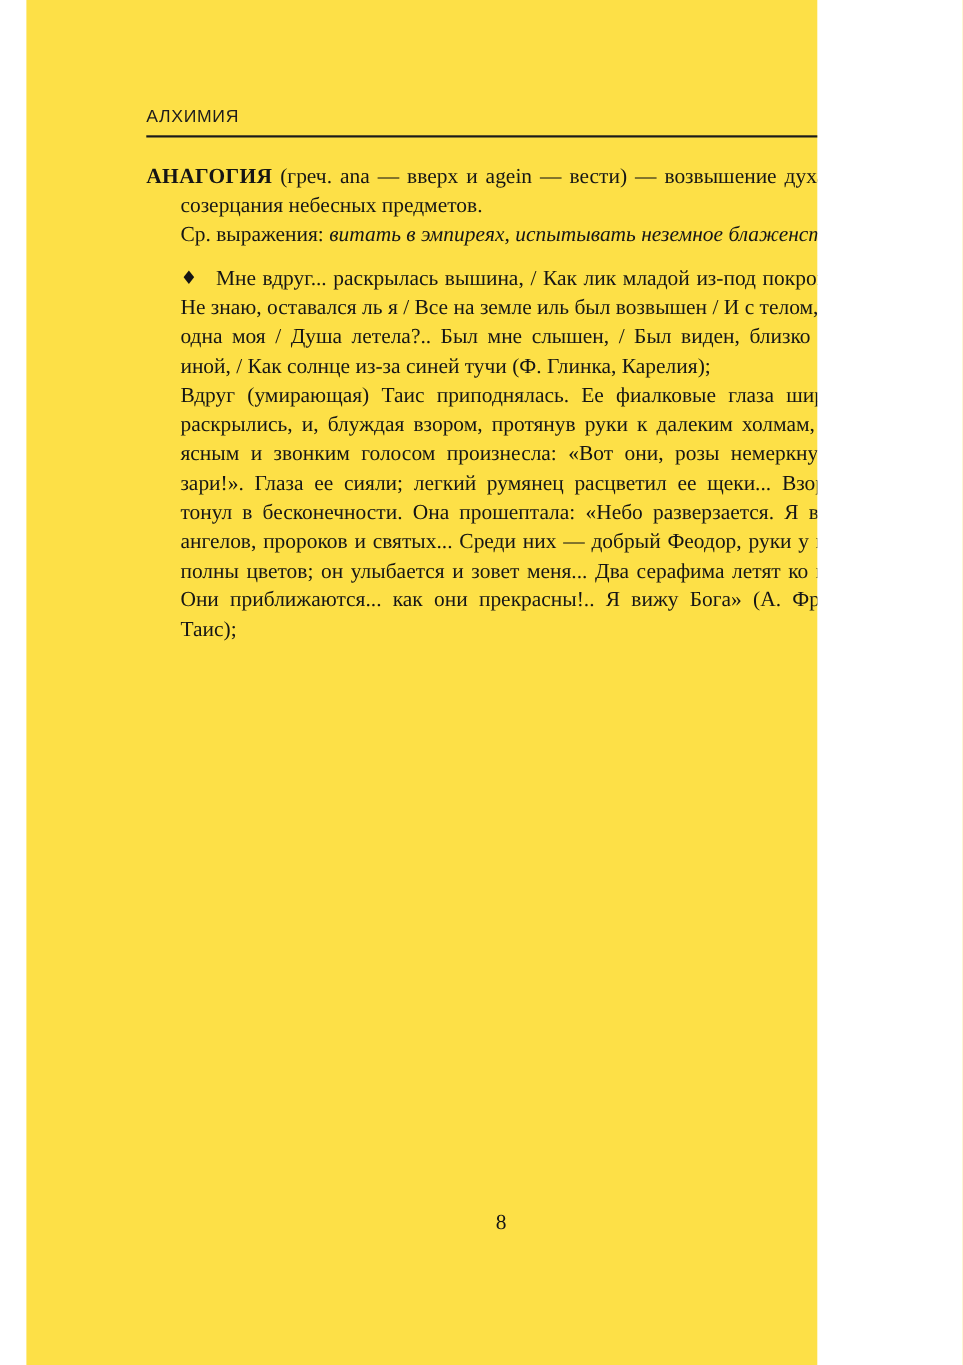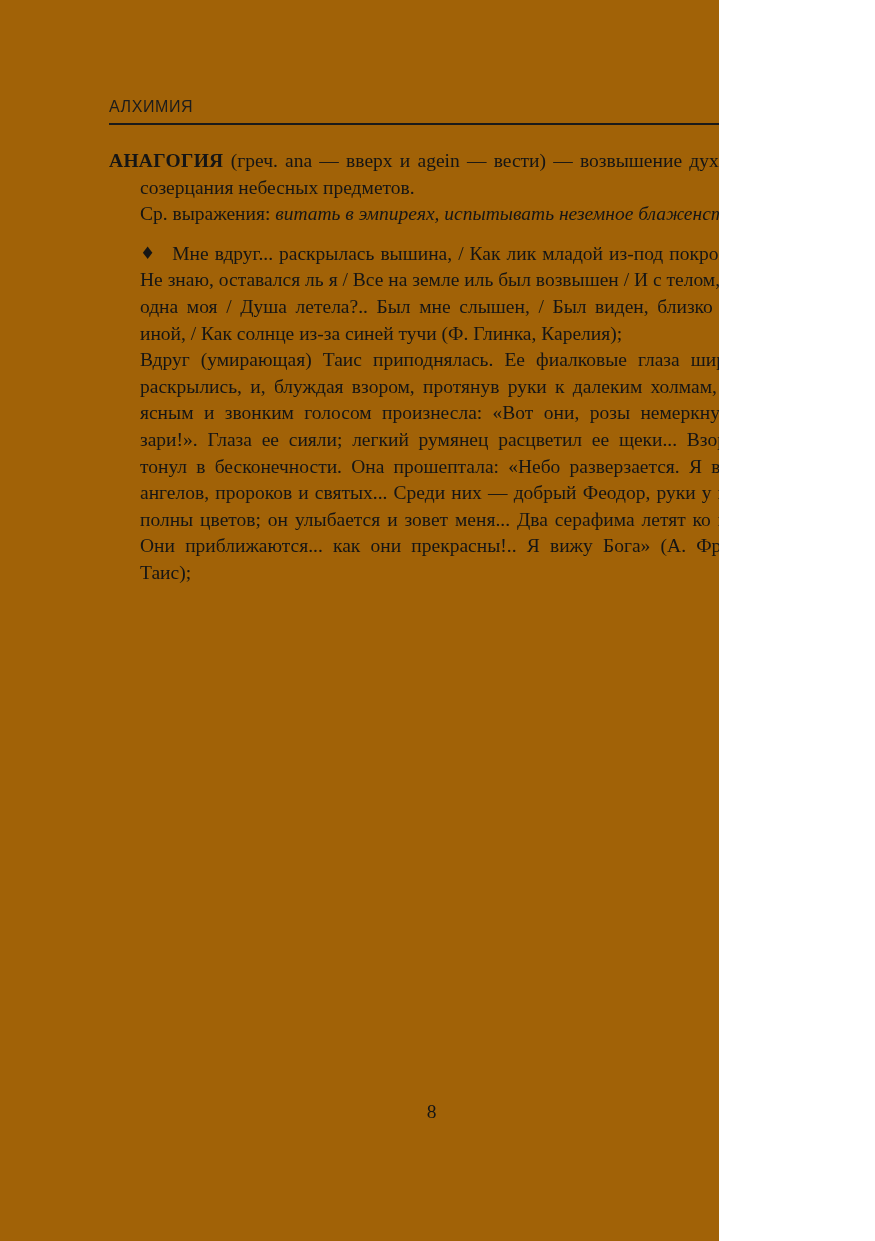--- a/index.html
+++ b/index.html
@@ -4,24 +4,25 @@
 <style>
   html, body {
     margin: 0;
     padding: 0;
     background: #ffffff;
   }
   .page {
     position: relative;
     width: 719px;
     height: 1241px;
-    background: #a16207;
+    background: #fde047;
     font-family: "Liberation Serif", "DejaVu Serif", serif;
     color: #151515;
     overflow: hidden;
+    margin-left: 24px;
   }
   .content {
     position: absolute;
     left: 109px;
     top: 98px;
     width: 645px;
   }
   .running-head {
     font-family: "Liberation Sans", "DejaVu Sans", sans-serif;
     font-size: 16px;

